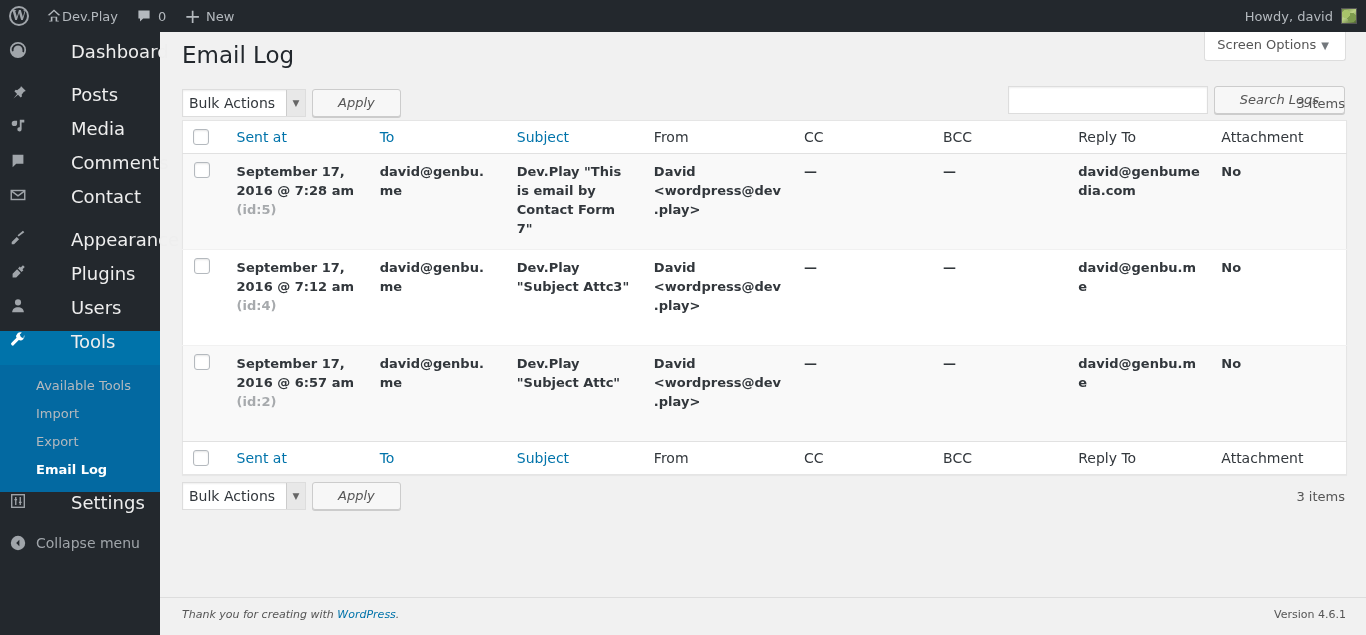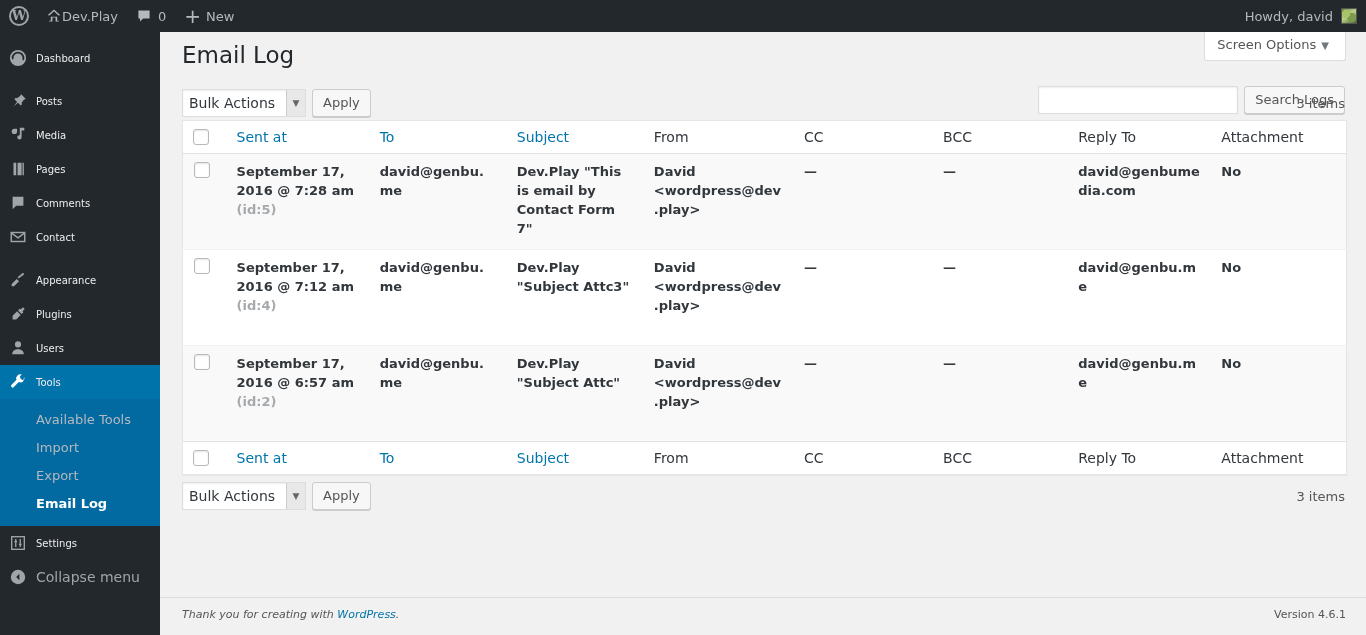--- a/index.html
+++ b/index.html
@@ -63,27 +63,28 @@
   }
 
   
   #adminmenu {
     position: absolute; top: 32px; left: 0;
     width: 160px; height: 603px;
     background: #23282d;
     z-index: 40;
   }
   .menu-item {
-    display: flex; align-items: center;
+    display: flex; align-items: flex-start;
     height: 34px;
     padding-left: 0;
     color: #eee;
-    font-size: 10px;
+    font-size: 18px;
     cursor: pointer;
     position: relative;
+    gap: 35px;
   }
   .menu-item .m-icon {
     width: 36px;
     min-width: 36px;
     display: flex; align-items: center; justify-content: center;
     color: #a0a5aa;
   }
   .menu-item .m-label { color: #eee; }
   .menu-sep { height: 9px; }
   .menu-item.current {
@@ -176,25 +177,26 @@
     font-family: "DejaVu Sans", "Liberation Sans", sans-serif;
   }
   .button {
     background: #f7f7f7;
     border: 1px solid #ccc;
     border-radius: 3px;
     box-shadow: 0 1px 0 #ccc;
     color: #555;
     height: 28px;
     line-height: 26px;
-    padding: 0 10px;
+    padding: 0 25px;
     font-size: 13px;
     cursor: pointer;
     font-family: "DejaVu Sans", "Liberation Sans", sans-serif;
     white-space: nowrap;
+    font-style: italic;
   }
   .search-box .button { margin-left: 6px; }
 
   .tablenav {
     height: 30px;
     display: flex;
     align-items: center;
     position: relative;
     margin: 14px 0 2px 0;
   }
@@ -357,28 +359,20 @@
 
   <div class="menu-item">
     <span class="m-icon">
       <svg width="18" height="18" viewBox="0 0 20 20" fill="currentColor">
           <path d="M6 3a3 3 0 103 3V3zM12 2v8.2a2.4 2.4 0 102 2.3V5h3V2z"></path>
         </svg>
     </span>
     <span class="m-label">Media</span>
   </div>
 
-  <div class="menu-item">
-    <span class="m-icon">
-      <svg width="18" height="18" viewBox="0 0 20 20" fill="currentColor">
-          <path d="M5 3h3v14H5zM9.5 3H14v14H9.5zM15 3h1.5v14H15z"></path>
-        </svg>
-    </span>
-    <span class="m-label">Pages</span>
-  </div>
 
   <div class="menu-item">
     <span class="m-icon">
       <svg width="18" height="18" viewBox="0 0 20 20" fill="currentColor">
           <path d="M4 3h12v10H8l-4 4v-4H4z"></path>
         </svg>
     </span>
     <span class="m-label">Comments</span>
   </div>
 

